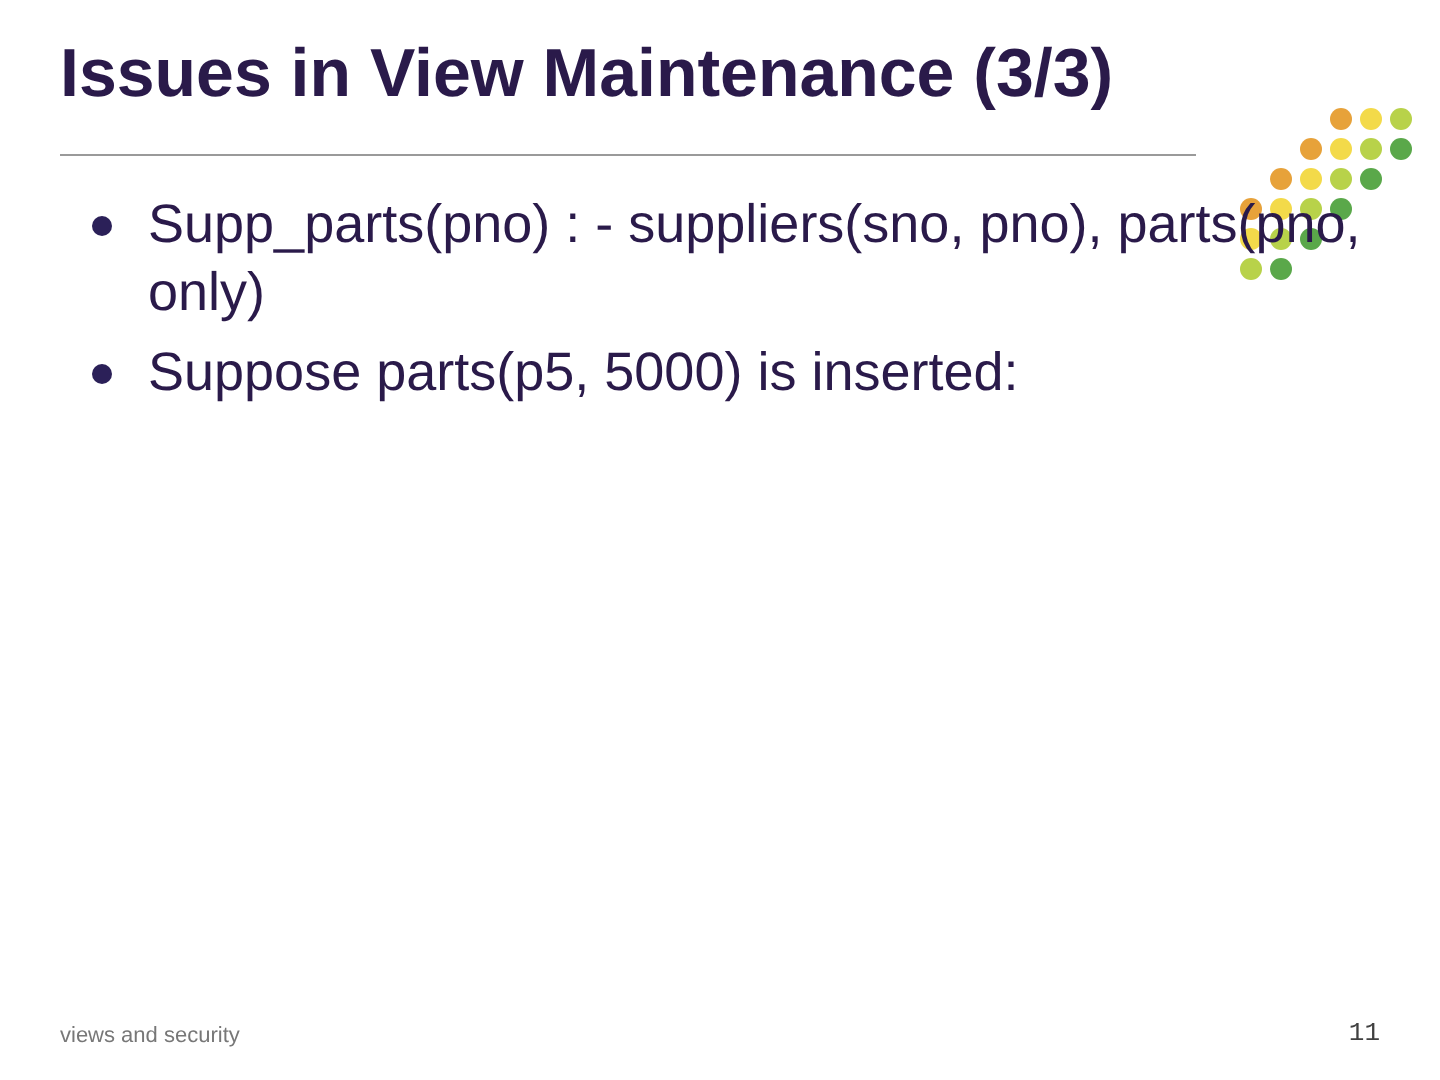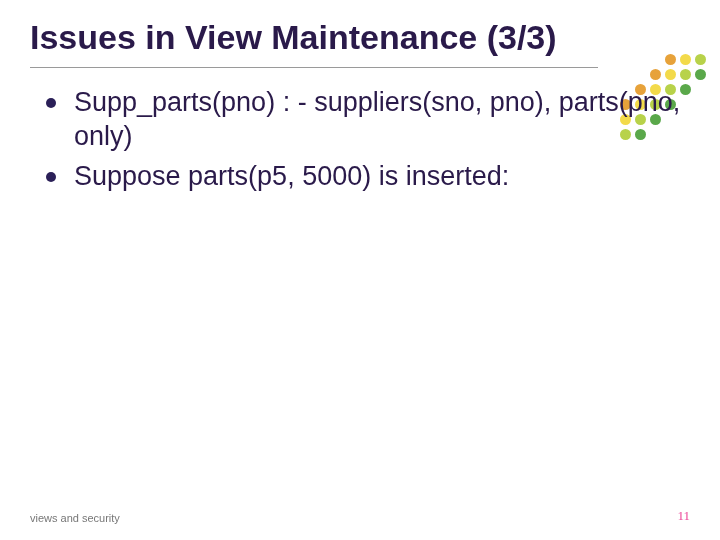--- a/index.html
+++ b/index.html
@@ -17,21 +17,21 @@
     position: relative;
     width: 720px;
     height: 540px;
     box-sizing: border-box;
     padding: 18px 30px 0 30px;
   }
   .title {
     font-size: 34px;
     font-weight: bold;
     line-height: 1.15;
-    margin: 0 0 10px 0;
+    margin: 0 0 20px 0;
     max-width: 560px;
   }
   .divider {
     border: none;
     border-top: 1px solid #9a9a9a;
     margin: 8px 0 18px 0;
     width: 86%;
   }
   ul.main {
     list-style: none;
@@ -81,23 +81,23 @@
     left: 30px;
     bottom: 16px;
     font-family: Arial, sans-serif;
     font-size: 11px;
     color: #777;
   }
   .footer-right {
     position: absolute;
     right: 30px;
     bottom: 16px;
-    font-family: Liberation Serif, serif;
+    font-family: Liberation Mono, monospace;
     font-size: 13px;
-    color: #ec4899;
+    color: #404040;
   }
   .dot-grid {
     position: absolute;
     right: 14px;
     top: 54px;
     display: grid;
     grid-template-columns: repeat(6, 11px);
     grid-template-rows: repeat(6, 11px);
     gap: 4px 4px;
   }

